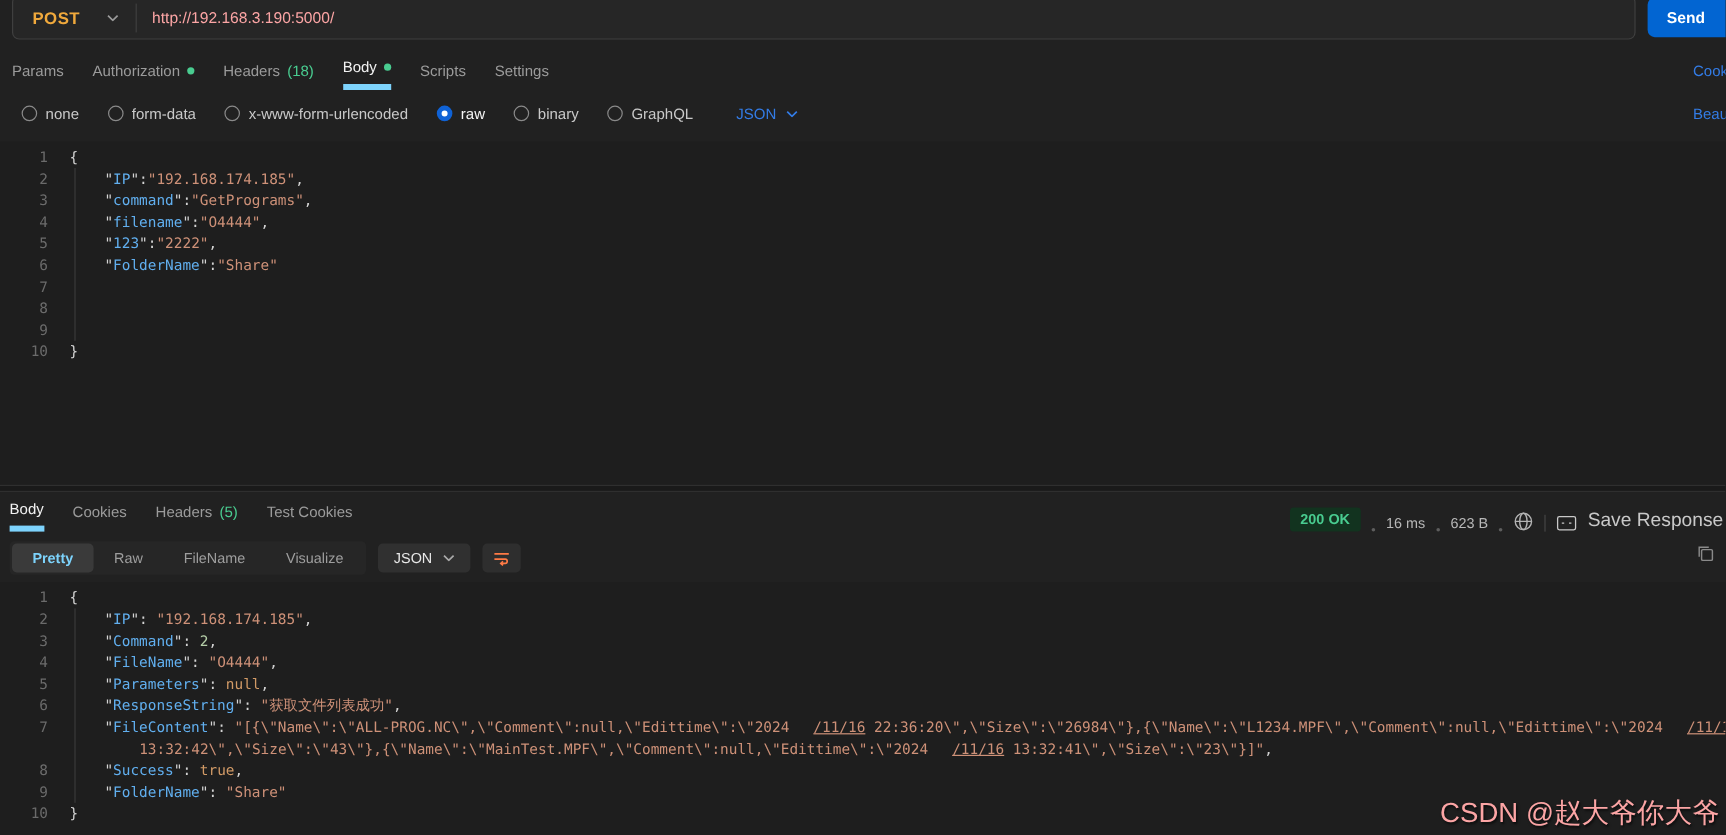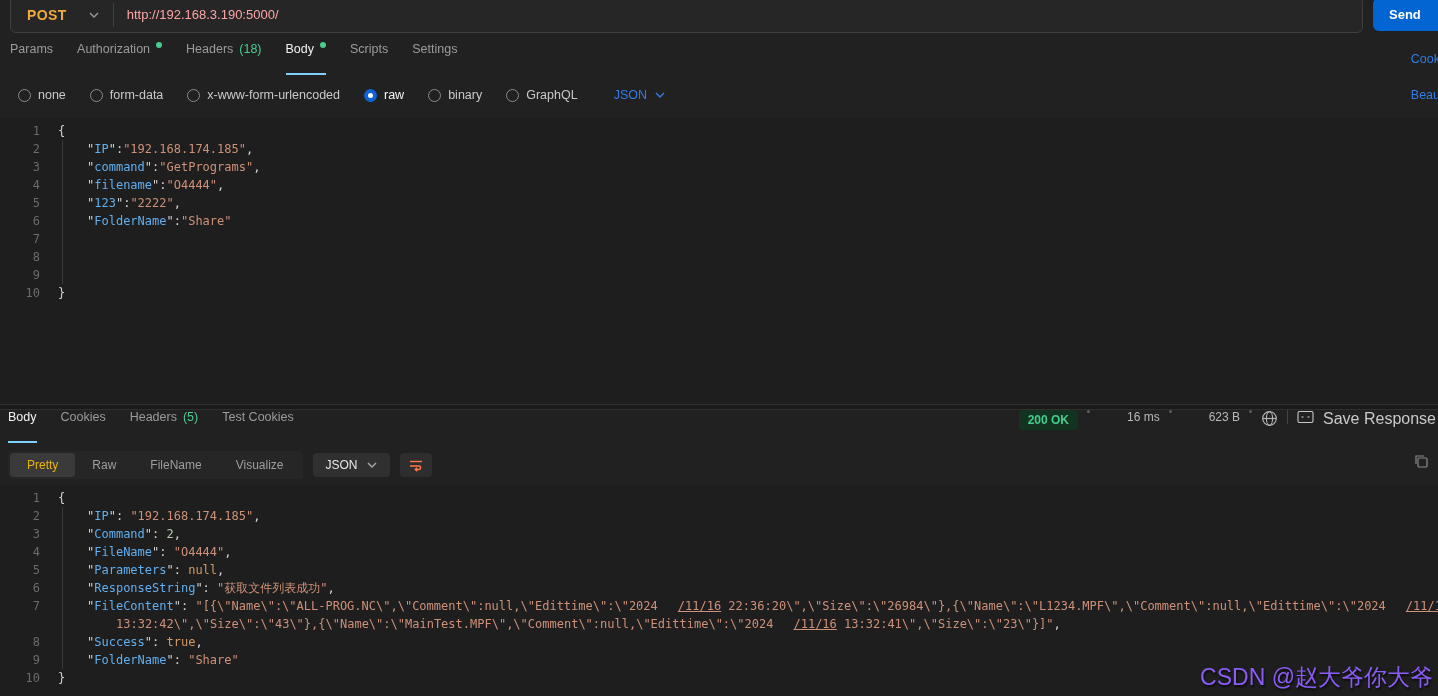--- a/index.html
+++ b/index.html
@@ -25,29 +25,29 @@
   .url-text { color:#fca5a5; font-size:13px; padding-left:13px; }
   .send-btn {
     position:absolute; left:1373px; top:-2px; width:82px; height:33px;
     background:#0265d2; color:#fff; font-weight:bold; font-size:13px;
     border:none; border-radius:6px; text-align:left; padding-left:16px;
     font-family:"Liberation Sans", sans-serif; cursor:pointer;
   }
 
   
   .tabs-row { top:42px; height:33px; padding-left:10px; gap:24px; }
-  .tab { display:flex; gap:6px; height:33px; font-size:12.5px; color:#9b9b9b; cursor:pointer; }
-  .tab.active { color:#f2f2f2; border-bottom:2px solid #7dd3fc; font-weight:500; }
+  .tab { display:flex; align-items:center; gap:6px; height:33px; font-size:12.5px; color:#9b9b9b; cursor:pointer; }
+  .tab.active { color:#f2f2f2; border-bottom:5px solid #7dd3fc; font-weight:500; }
   .dot { width:6px; height:6px; border-radius:50%; background:#49cc90; display:inline-block; }
   .count { color:#49cc90; }
   .corner-link { position:absolute; right:-18px; color:#337ce6; font-size:12.5px; font-weight:500; cursor:pointer; }
 
   
   .radio-row { top:80px; height:30px; padding-left:18px; gap:24px; }
-  .radio-item { display:flex; align-items:flex-end; gap:7px; font-size:12.5px; color:#c9c9c9; cursor:pointer; }
+  .radio-item { display:flex; align-items:flex-start; gap:7px; font-size:12.5px; color:#c9c9c9; cursor:pointer; }
   .radio-circle { width:13px; height:13px; border-radius:50%; border:1px solid #8a8a8a; background:transparent; flex:none; }
   .radio-item.selected .radio-circle { border:4px solid #0f62d6; background:#fff; }
   .radio-item.selected { color:#f5f5f5; }
   .fmt-select { display:flex; align-items:center; gap:8px; color:#337ce6; font-size:12.5px; font-weight:500; margin-left:12px; cursor:pointer; }
 
   
   .editor { position:absolute; left:0; right:0; background:#1e1e1e; overflow:hidden;
     font-family:"DejaVu Sans Mono","Liberation Mono",monospace; font-size:12px; }
   #req-editor { top:118px; height:286px; padding-top:4px; }
   #res-editor { top:485px; height:211px; padding-top:4px; }
@@ -65,40 +65,40 @@
   .tk-d { color:#b5cea8; }
   .tk-l { color:#d19a66; }
   .tk-u { color:#ce9178; text-decoration:underline;margin-left:20px; }
 
   
   .divider { position:absolute; left:0; right:0; top:404px; height:6px; background:#1a1a1a;
     border-top:1px solid #2f2f2f; border-bottom:1px solid #2f2f2f; }
 
   
   .res-tabs-row { top:410px; height:33px; padding-left:8px; gap:24px; }
-  .res-meta { position:absolute; right:0; top:0; height:33px; display:flex; align-items:flex-start; gap:9px; padding-right:2px; }
+  .res-meta { position:absolute; right:0; top:0; height:33px; display:flex; align-items:flex-end; gap:9px; padding-right:2px; }
   .status-badge { background:#12331f; color:#49cc90; font-size:12px; font-weight:600; padding:3px 9px; border-radius:3px; }
   .meta-dot { width:3px; height:3px; border-radius:50%; background:#5e5e5e; }
-  .meta-text { color:#b8b8b8; font-size:12px;margin-left:28px; }
+  .meta-text { color:#b8b8b8; font-size:12px; }
   .meta-sep { width:1px; height:14px; background:#454545; }
   .icon-btn { display:flex; align-items:center; justify-content:center; cursor:pointer; }
   .save-label { color:#c9c9c9; font-size:16px; white-space:nowrap; }
 
   
   .res-toolbar { top:450px; height:30px; padding-left:8px; gap:10px; }
   .seg-group { display:flex; background:#262626; border-radius:4px; padding:2px; }
   .seg { padding:5px 17px; font-size:12px; color:#9e9e9e; border-radius:4px; cursor:pointer; }
-  .seg.active { background:#3a3a3a; color:#eab308; font-weight:400; }
+  .seg.active { background:#3a3a3a; color:#7dd3fc; font-weight:700; }
   .json-btn { display:flex; align-items:center; gap:9px; background:#303030; border-radius:4px;
     padding:5px 13px; font-size:12px; color:#e8e8e8; cursor:pointer; }
   .wrap-btn { background:#2e2e2e; border-radius:4px; width:32px; height:24px; }
   .copy-btn { position:absolute; right:9px; top:3px; }
 
   
-  .watermark { position:absolute; right:5px; top:662px; font-size:23px; color:#8b5cf6;
+  .watermark { position:absolute; right:5px; top:662px; font-size:23px; color:#fca5a5;
     text-shadow:1px 2px 2px rgba(0,0,0,0.65); white-space:nowrap; }
 </style>
 </head>
 <body>
 
 <div class="row url-row">
   <div class="url-box">
     <span class="method">POST</span>
     <span class="method-chevron">
       <svg width="10" height="6" viewBox="0 0 10 6">

